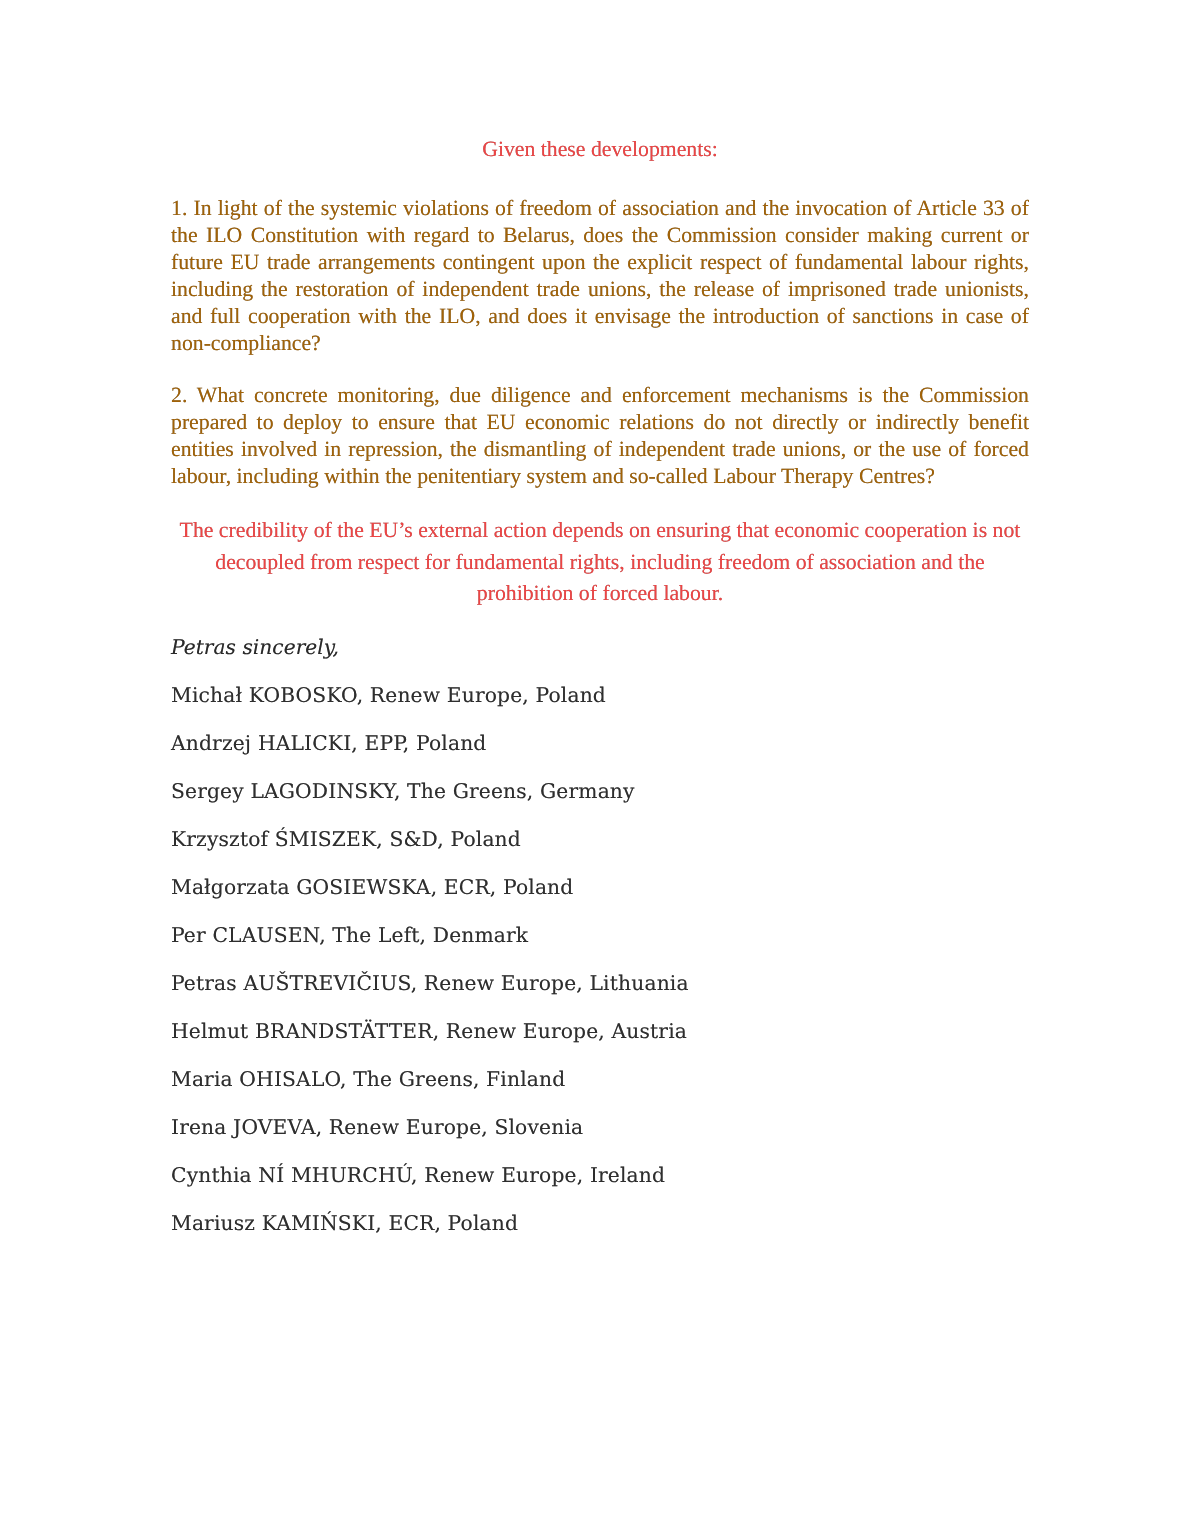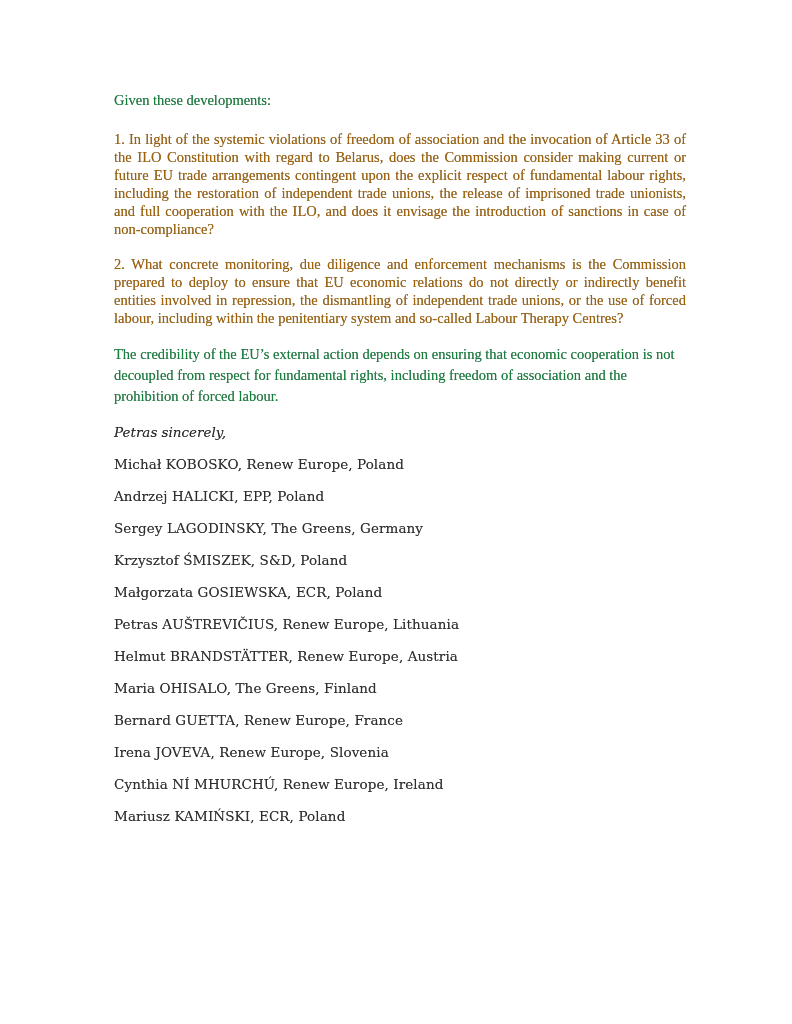--- a/index.html
+++ b/index.html
@@ -19,22 +19,23 @@
   .content {
     position: absolute;
     left: 114px;
     top: 91px;
     width: 572px;
   }
   .body-text {
     font-size: 14.5px;
     line-height: 18px;
     margin: 0;
-    color: #15803d;
+    color: #ef4444;
     text-shadow: 0 0 0.4px rgba(0,0,0,0.45);
+    text-align: center;
   }
   .intro {
     margin-bottom: 21px;
   }
   .question {
     font-weight: normal;
     color: #a16207;
     text-align: justify;
     margin-bottom: 17px;
   }
@@ -79,23 +80,23 @@
     <p class="body-text closing">The credibility of the EU’s external action depends on ensuring that economic cooperation is not decoupled from respect for fundamental rights, including freedom of association and the prohibition of forced labour.</p>
 
     <p class="valediction">Petras sincerely,</p>
 
     <div class="signatories">
         <p class="signatory">Michał KOBOSKO, Renew Europe, Poland</p>
         <p class="signatory">Andrzej HALICKI, EPP, Poland</p>
         <p class="signatory">Sergey LAGODINSKY, The Greens, Germany</p>
         <p class="signatory">Krzysztof ŚMISZEK, S&amp;D, Poland</p>
         <p class="signatory">Małgorzata GOSIEWSKA, ECR, Poland</p>
+        <p class="signatory">Per CLAUSEN, The Left, Denmark</p>
         <p class="signatory">Petras AUŠTREVIČIUS, Renew Europe, Lithuania</p>
         <p class="signatory">Helmut BRANDSTÄTTER, Renew Europe, Austria</p>
         <p class="signatory">Maria OHISALO, The Greens, Finland</p>
-        <p class="signatory">Bernard GUETTA, Renew Europe, France</p>
         <p class="signatory">Irena JOVEVA, Renew Europe, Slovenia</p>
         <p class="signatory">Cynthia NÍ MHURCHÚ, Renew Europe, Ireland</p>
         <p class="signatory">Mariusz KAMIŃSKI, ECR, Poland</p>
       </div>
 
   </div>
 </div>
 
 </body></html>

